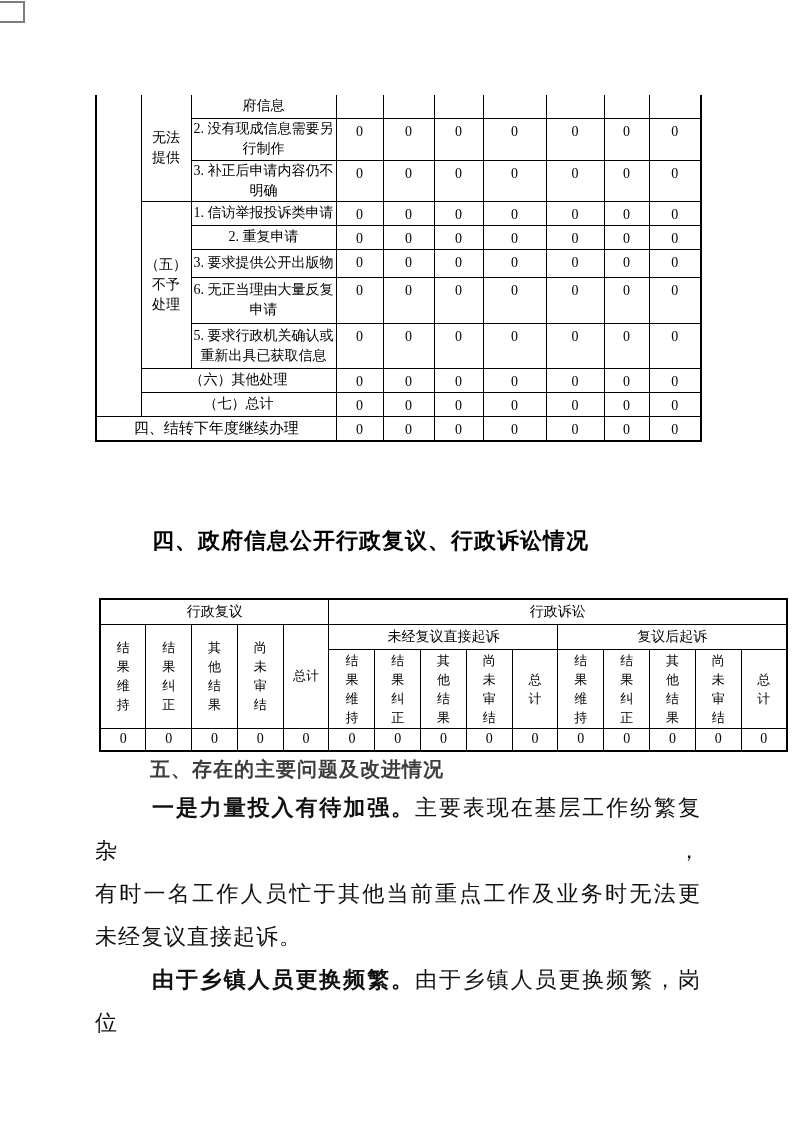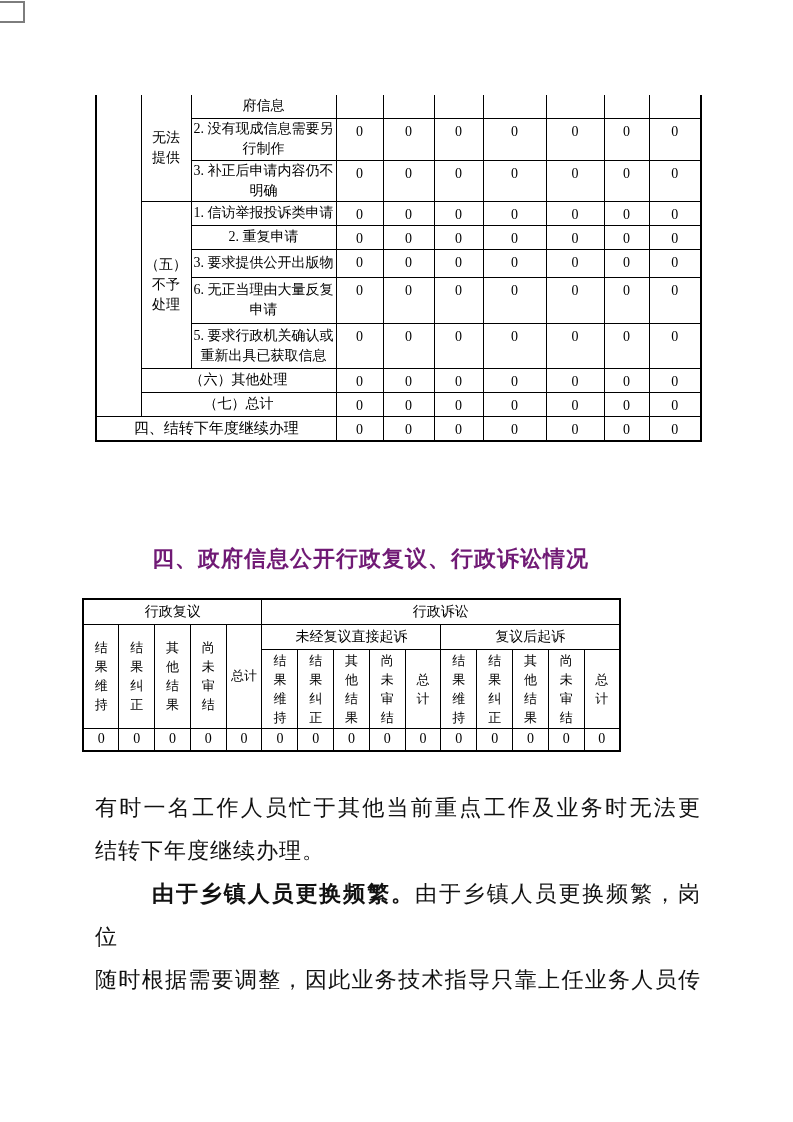--- a/index.html
+++ b/index.html
@@ -47,44 +47,44 @@
   .t1 tr:nth-child(9)  { height: 22px; }
   .t1 tr:nth-child(10) { height: 22px; }
   .t1 tr:nth-child(11) { height: 21px; }
   .t1 .prewrap { white-space: pre-line; }
   .t1 td.num { vertical-align: top; padding-top: 3px; font-size: 14px; }
   .t1 .sum { font-size: 15px; }
 
   
   .t2 {
     position: absolute;
-    left: 82px;
+    left: 99px;
     top: 598px;
-    width: 539px;
+    width: 689px;
     border: 2px solid #000;
   }
   .t2 td { font-size: 13px; line-height: 18px; padding: 0; }
   .t2 tr:nth-child(1) { height: 25px; }
   .t2 tr:nth-child(2) { height: 25px; }
   .t2 tr:nth-child(3) { height: 79px; }
   .t2 tr:nth-child(4) { height: 23px; }
   .t2 .grp { font-size: 14px; }
   .t2 .v { display: inline-block; width: 14px; line-height: 19px; vertical-align: middle; word-break: break-all; }
   .t2 td.num { font-size: 14px; }
 
   
   .h4 {
     position: absolute;
     left: 152px;
-    top: 545px;
+    top: 527px;
     font-family: "Liberation Sans", "DejaVu Sans", sans-serif;
     font-weight: 600;
     font-size: 22px;
     line-height: 28px;
-    color: #701a75;
+    color: #000000;
     letter-spacing: 1px;
     text-align: right;
   }
   .h5 {
     position: absolute;
     left: 150px;
     top: 756px;
     font-family: "Liberation Sans", "DejaVu Sans", sans-serif;
     font-weight: 600;
     font-size: 20px;
@@ -298,23 +298,26 @@
           <td class="num">0</td>
           <td class="num">0</td>
           <td class="num">0</td>
           <td class="num">0</td>
           <td class="num">0</td>
           <td class="num">0</td>
         </tr>
     </tbody>
   </table>
 
+  <div class="h5">五、存在的主要问题及改进情况</div>
 
   <div class="bodytext">
+    <div class="bline first">
+      <span class="lead">一是力量投入有待加强。</span><span>主要表现在基层工作纷繁复杂，</span>
+    </div>
     <div class="bline">有时一名工作人员忙于其他当前重点工作及业务时无法更</div>
-    <div class="bline endline">结转下年度继续办理。</div>
+    <div class="bline endline">未经复议直接起诉。</div>
     <div class="bline first">
       <span class="lead">由于乡镇人员更换频繁。</span><span>由于乡镇人员更换频繁，岗位</span>
     </div>
-    <div class="bline">随时根据需要调整，因此业务技术指导只靠上任业务人员传</div>
   </div>
 
 </div>
 
 </body></html>

